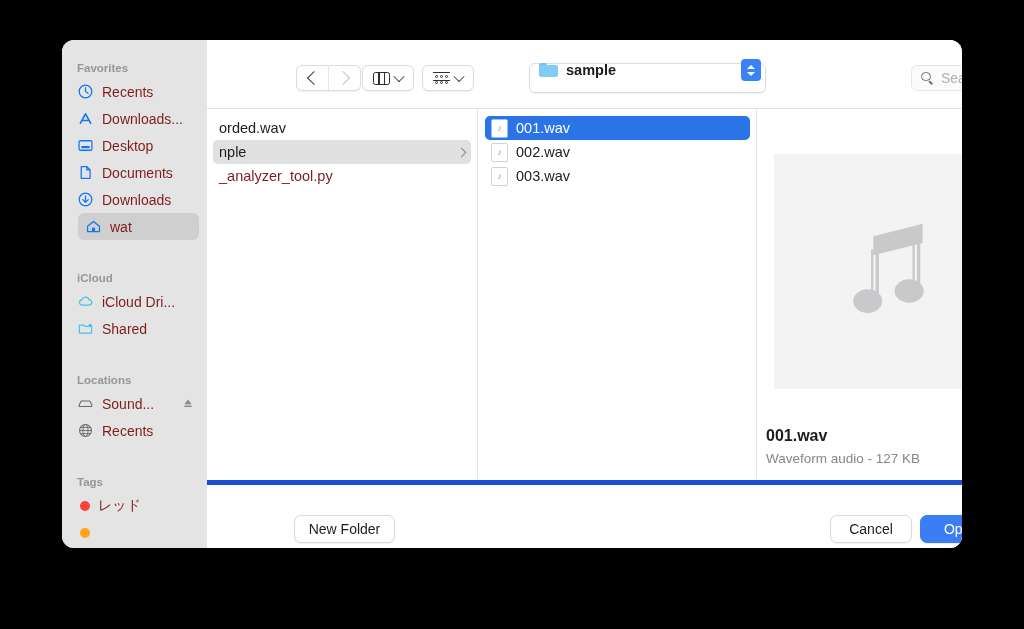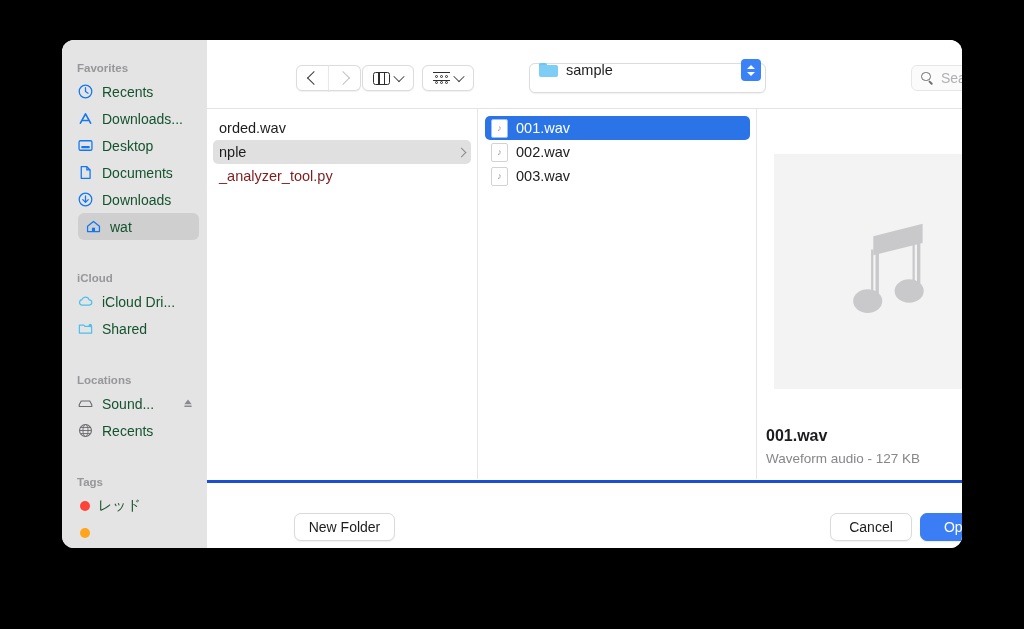--- a/index.html
+++ b/index.html
@@ -113,20 +113,21 @@
     left: 322px; top: 23px;
     width: 237px; height: 30px;
     background: #ffffff;
     border: 1px solid #dcdcdc;
     border-radius: 6px;
     box-sizing: border-box;
     display: flex;
     align-items: center;
     padding: 0 4px 16px 9px;
     box-shadow: 0 0.5px 1px rgba(0,0,0,0.06);
+    font-weight: bold;
   }
   .folder-icon { width: 19px; height: 15px; position: relative; flex: none; }
   .folder-icon .tab {
     position: absolute; left: 0; top: 0; width: 8px; height: 4px;
     background: #6fc3f5; border-radius: 1.5px 2px 0 0;
   }
   .folder-icon .body {
     position: absolute; left: 0; top: 2.6px; width: 19px; height: 12.4px;
     background: #7ecdf7; border-radius: 2px;
   }
@@ -265,21 +266,21 @@
     position: absolute; left: 8px; top: 369px;
     font-size: 14px; font-weight: bold; color: #1d1d1f;
   }
 
   
   .footer {
     position: absolute;
     left: 145px; top: 440px;
     width: 755px; height: 68px;
     background: #ffffff;
-    border-top: 3px solid #1d4ed8;
+    border-top: 5px solid #1d4ed8;
   }
   .btn {
     position: absolute;
     height: 28px;
     border-radius: 7px;
     box-sizing: border-box;
     display: flex; align-items: center; justify-content: center;
     font-size: 14px;
     cursor: default;
     white-space: nowrap;
@@ -319,21 +320,21 @@
   .sb-header.spaced { padding-top: 32px; }
 
   .sb-item {
     height: 27px;
     margin: 0 8px;
     padding-left: 7px;
     border-radius: 6px;
     display: flex;
     align-items: center;
     font-size: 14px;
-    color: #14532d;
+    color: #7f1d1d;
     white-space: nowrap;
   }
   .sb-item.active { background: #cfcfcf; margin-left: 16px; }
   .sb-label { margin-left: 8px; overflow: hidden; }
   .sb-ico { width: 17px; height: 17px; flex: none; display: block; }
   .eject {
     margin-left: auto; margin-right: 6px;
     width: 10px; height: 11px; flex: none;
   }
   .tag-dot {

